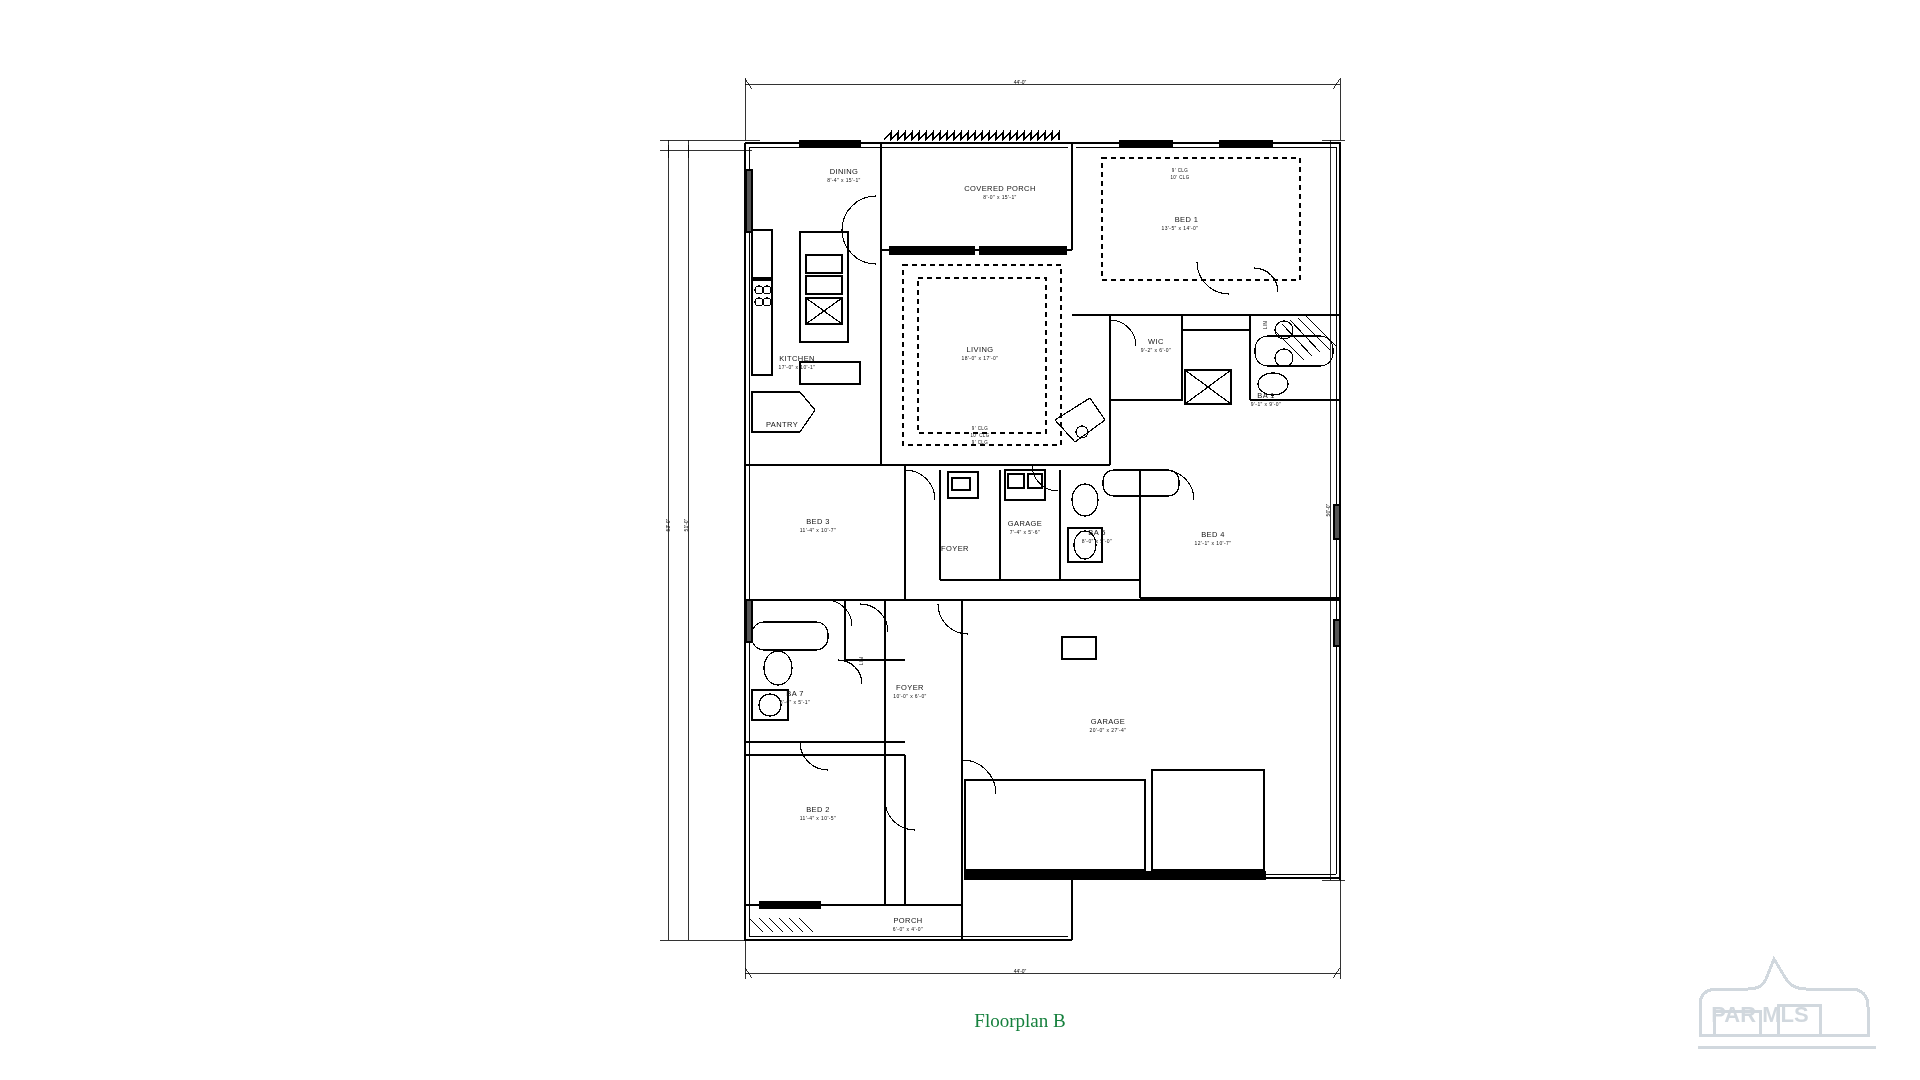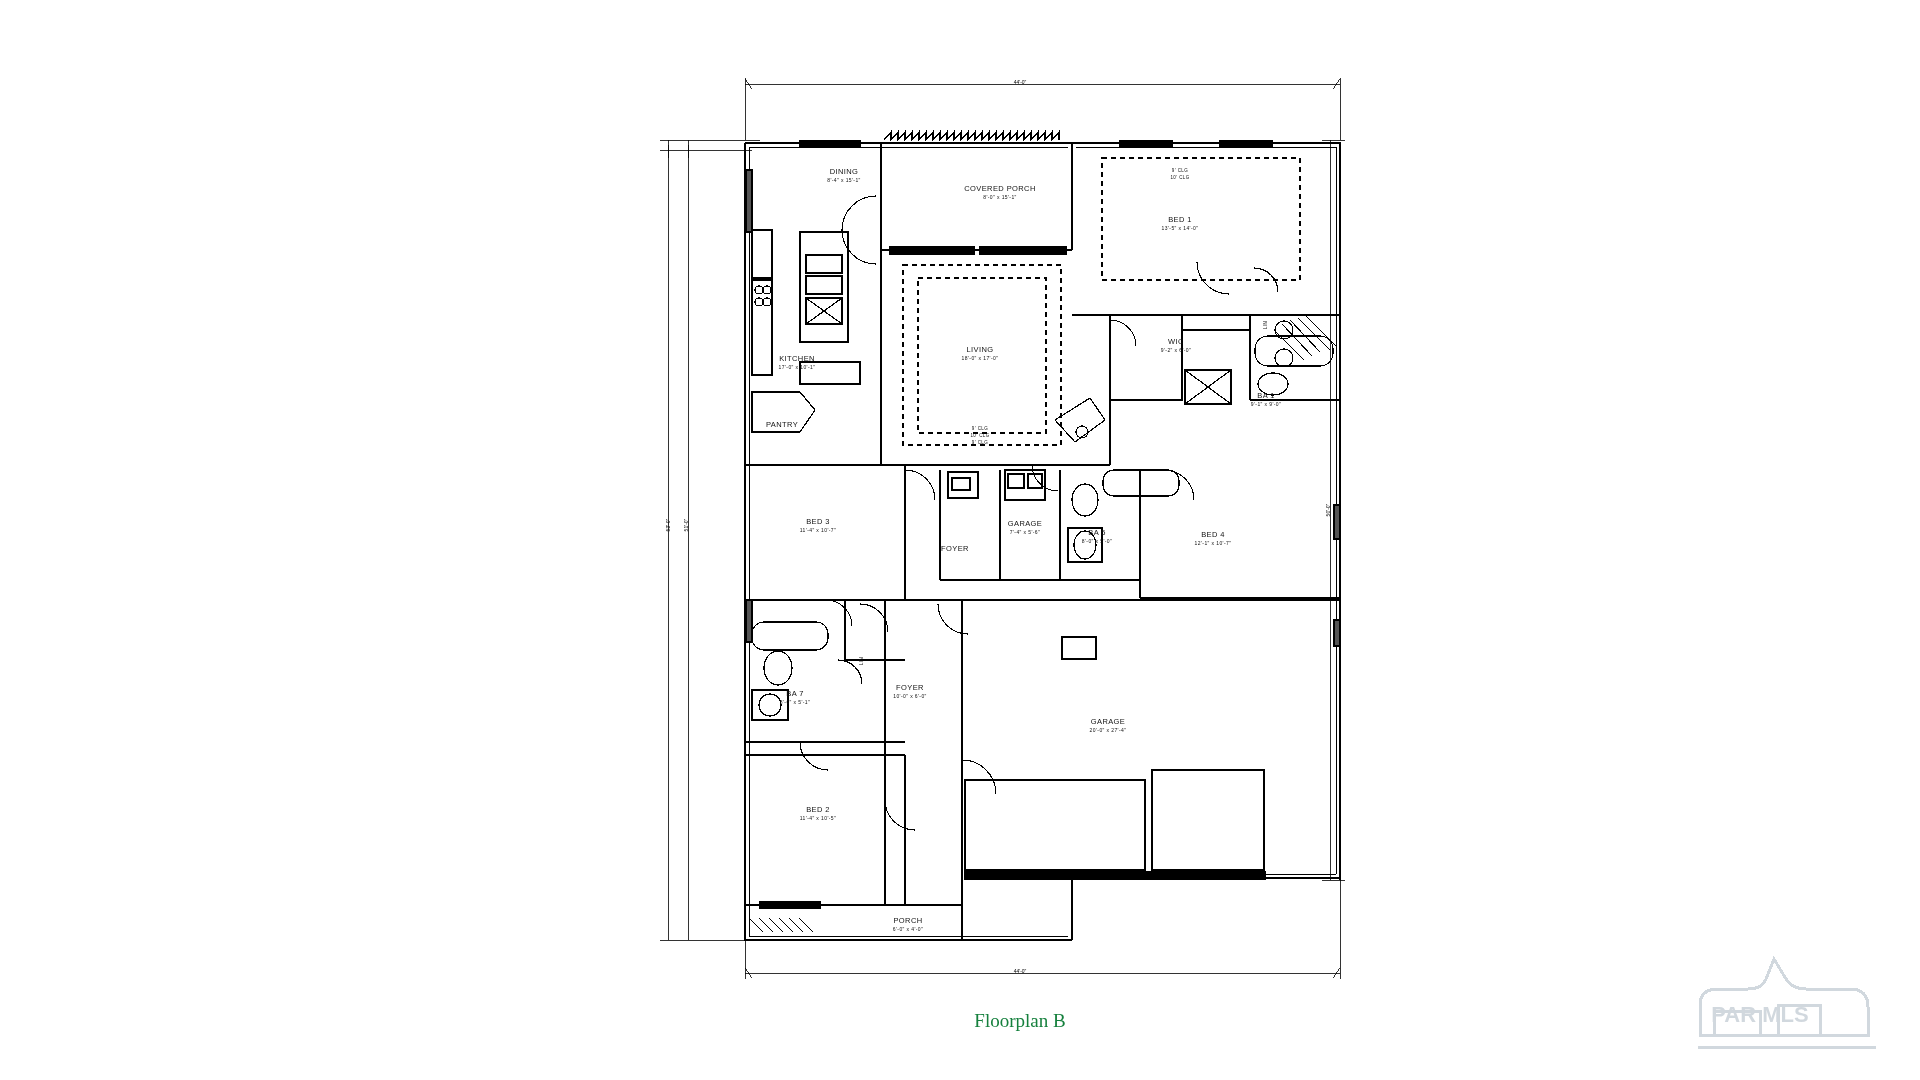--- a/index.html
+++ b/index.html
@@ -255,33 +255,33 @@
 
 <div id="labels">
     <div class="txt" style="left: 800px; top: 168px; margin-left: 44px;">
       <div class="rm-name">DINING</div>
       <div class="rm-dim">8'-4" x 15'-1"</div>
     </div>
     <div class="txt" style="left: 1000px; top: 185px;">
       <div class="rm-name">COVERED PORCH</div>
       <div class="rm-dim">8'-0" x 15'-1"</div>
     </div>
-    <div class="txt" style="left: 1180px; top: 216px;">
+    <div class="txt" style="left: 1180px; top: 216px; text-align: right;">
       <div class="rm-name">BED 1</div>
       <div class="rm-dim">13'-5" x 14'-0"</div>
     </div>
     <div class="txt" style="left: 797px; top: 355px;">
       <div class="rm-name">KITCHEN</div>
       <div class="rm-dim">17'-0" x 10'-1"</div>
     </div>
     <div class="txt" style="left: 980px; top: 346px;">
       <div class="rm-name">LIVING</div>
       <div class="rm-dim">18'-0" x 17'-0"</div>
     </div>
-    <div class="txt" style="left: 1156px; top: 338px; margin-left: 20px;">
+    <div class="txt" style="left: 1156px; top: 338px;">
       <div class="rm-name">WIC</div>
       <div class="rm-dim">9'-2" x 6'-0"</div>
     </div>
     <div class="txt" style="left: 1224px; top: 392px; margin-left: 42px;">
       <div class="rm-name">BA 1</div>
       <div class="rm-dim">9'-1" x 9'-0"</div>
     </div>
     <div class="txt" style="left: 782px; top: 421px;">
       <div class="rm-name">PANTRY</div>
     </div>

